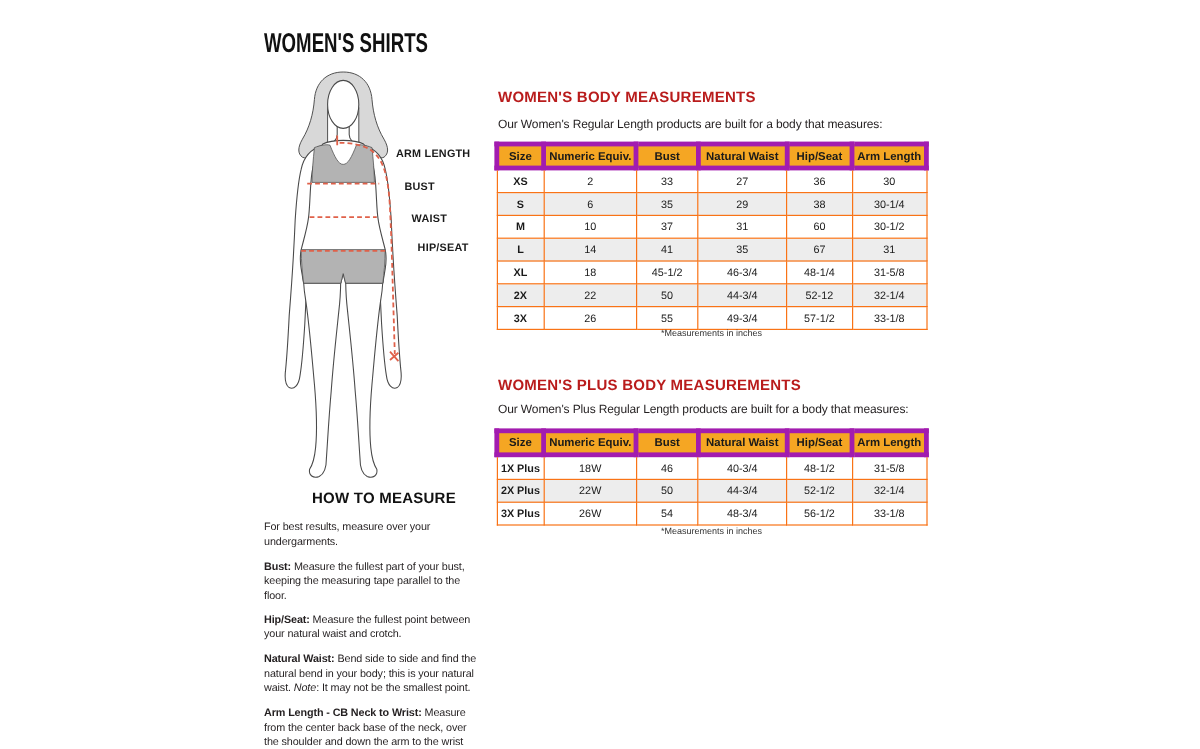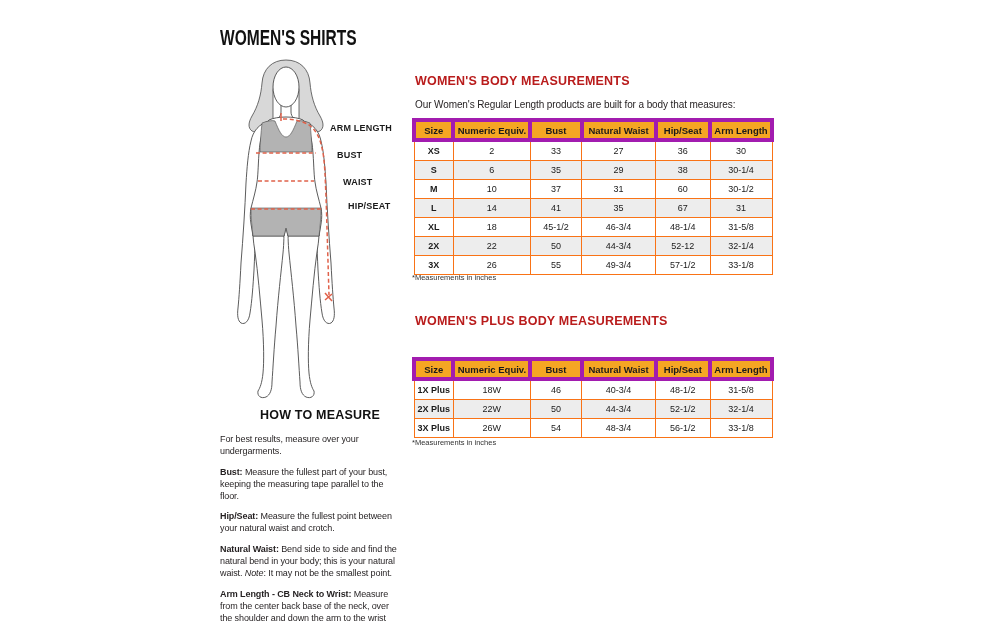--- a/index.html
+++ b/index.html
@@ -65,21 +65,21 @@
     font-size:9.5px;font-weight:bold;
   }
   table.size-table td{
     border:1px solid #f97316;
     height:18px;padding:0 1px;
   }
   table.size-table tbody tr:nth-child(even) td{background:#ededed;}
   table.size-table td:first-child{font-weight:bold;}
 
   .footnote{
-    width:362px;text-align:left;
+    width:362px;text-align:center;
     font-size:7.5px;color:#333333;letter-spacing:0px;
   }
   #women-footnote{left:412px;top:273px;}
   #women-plus-footnote{left:412px;top:438px;}
 
   
   #how-to{left:220px;top:408px;width:181px;}
   .htm-heading{
     font-size:12.5px;font-weight:bold;letter-spacing:0.2px;
     margin:0 0 12px 0;color:#111111;padding-left:40px;
@@ -205,20 +205,21 @@
           <td>55</td>
           <td>49-3/4</td>
           <td>57-1/2</td>
           <td>33-1/8</td>
         </tr>
       </tbody>
   </table>
   <div id="women-footnote" class="abs footnote">*Measurements in inches</div>
 
   <div id="women-plus-heading" class="abs sec-heading">WOMEN'S PLUS BODY MEASUREMENTS</div>
+  <div id="women-plus-subtitle" class="abs sec-subtitle">Our Women's Plus Regular Length products are built for a body that measures:</div>
   <table id="women-plus-table" class="abs size-table">
     <colgroup>
       <col style="width:11%">
         <col style="width:21.5%">
         <col style="width:14.3%">
       <col style="width:20.7%">
         <col style="width:15.2%">
         <col style="width:17.3%">
     </colgroup>
     <thead>

